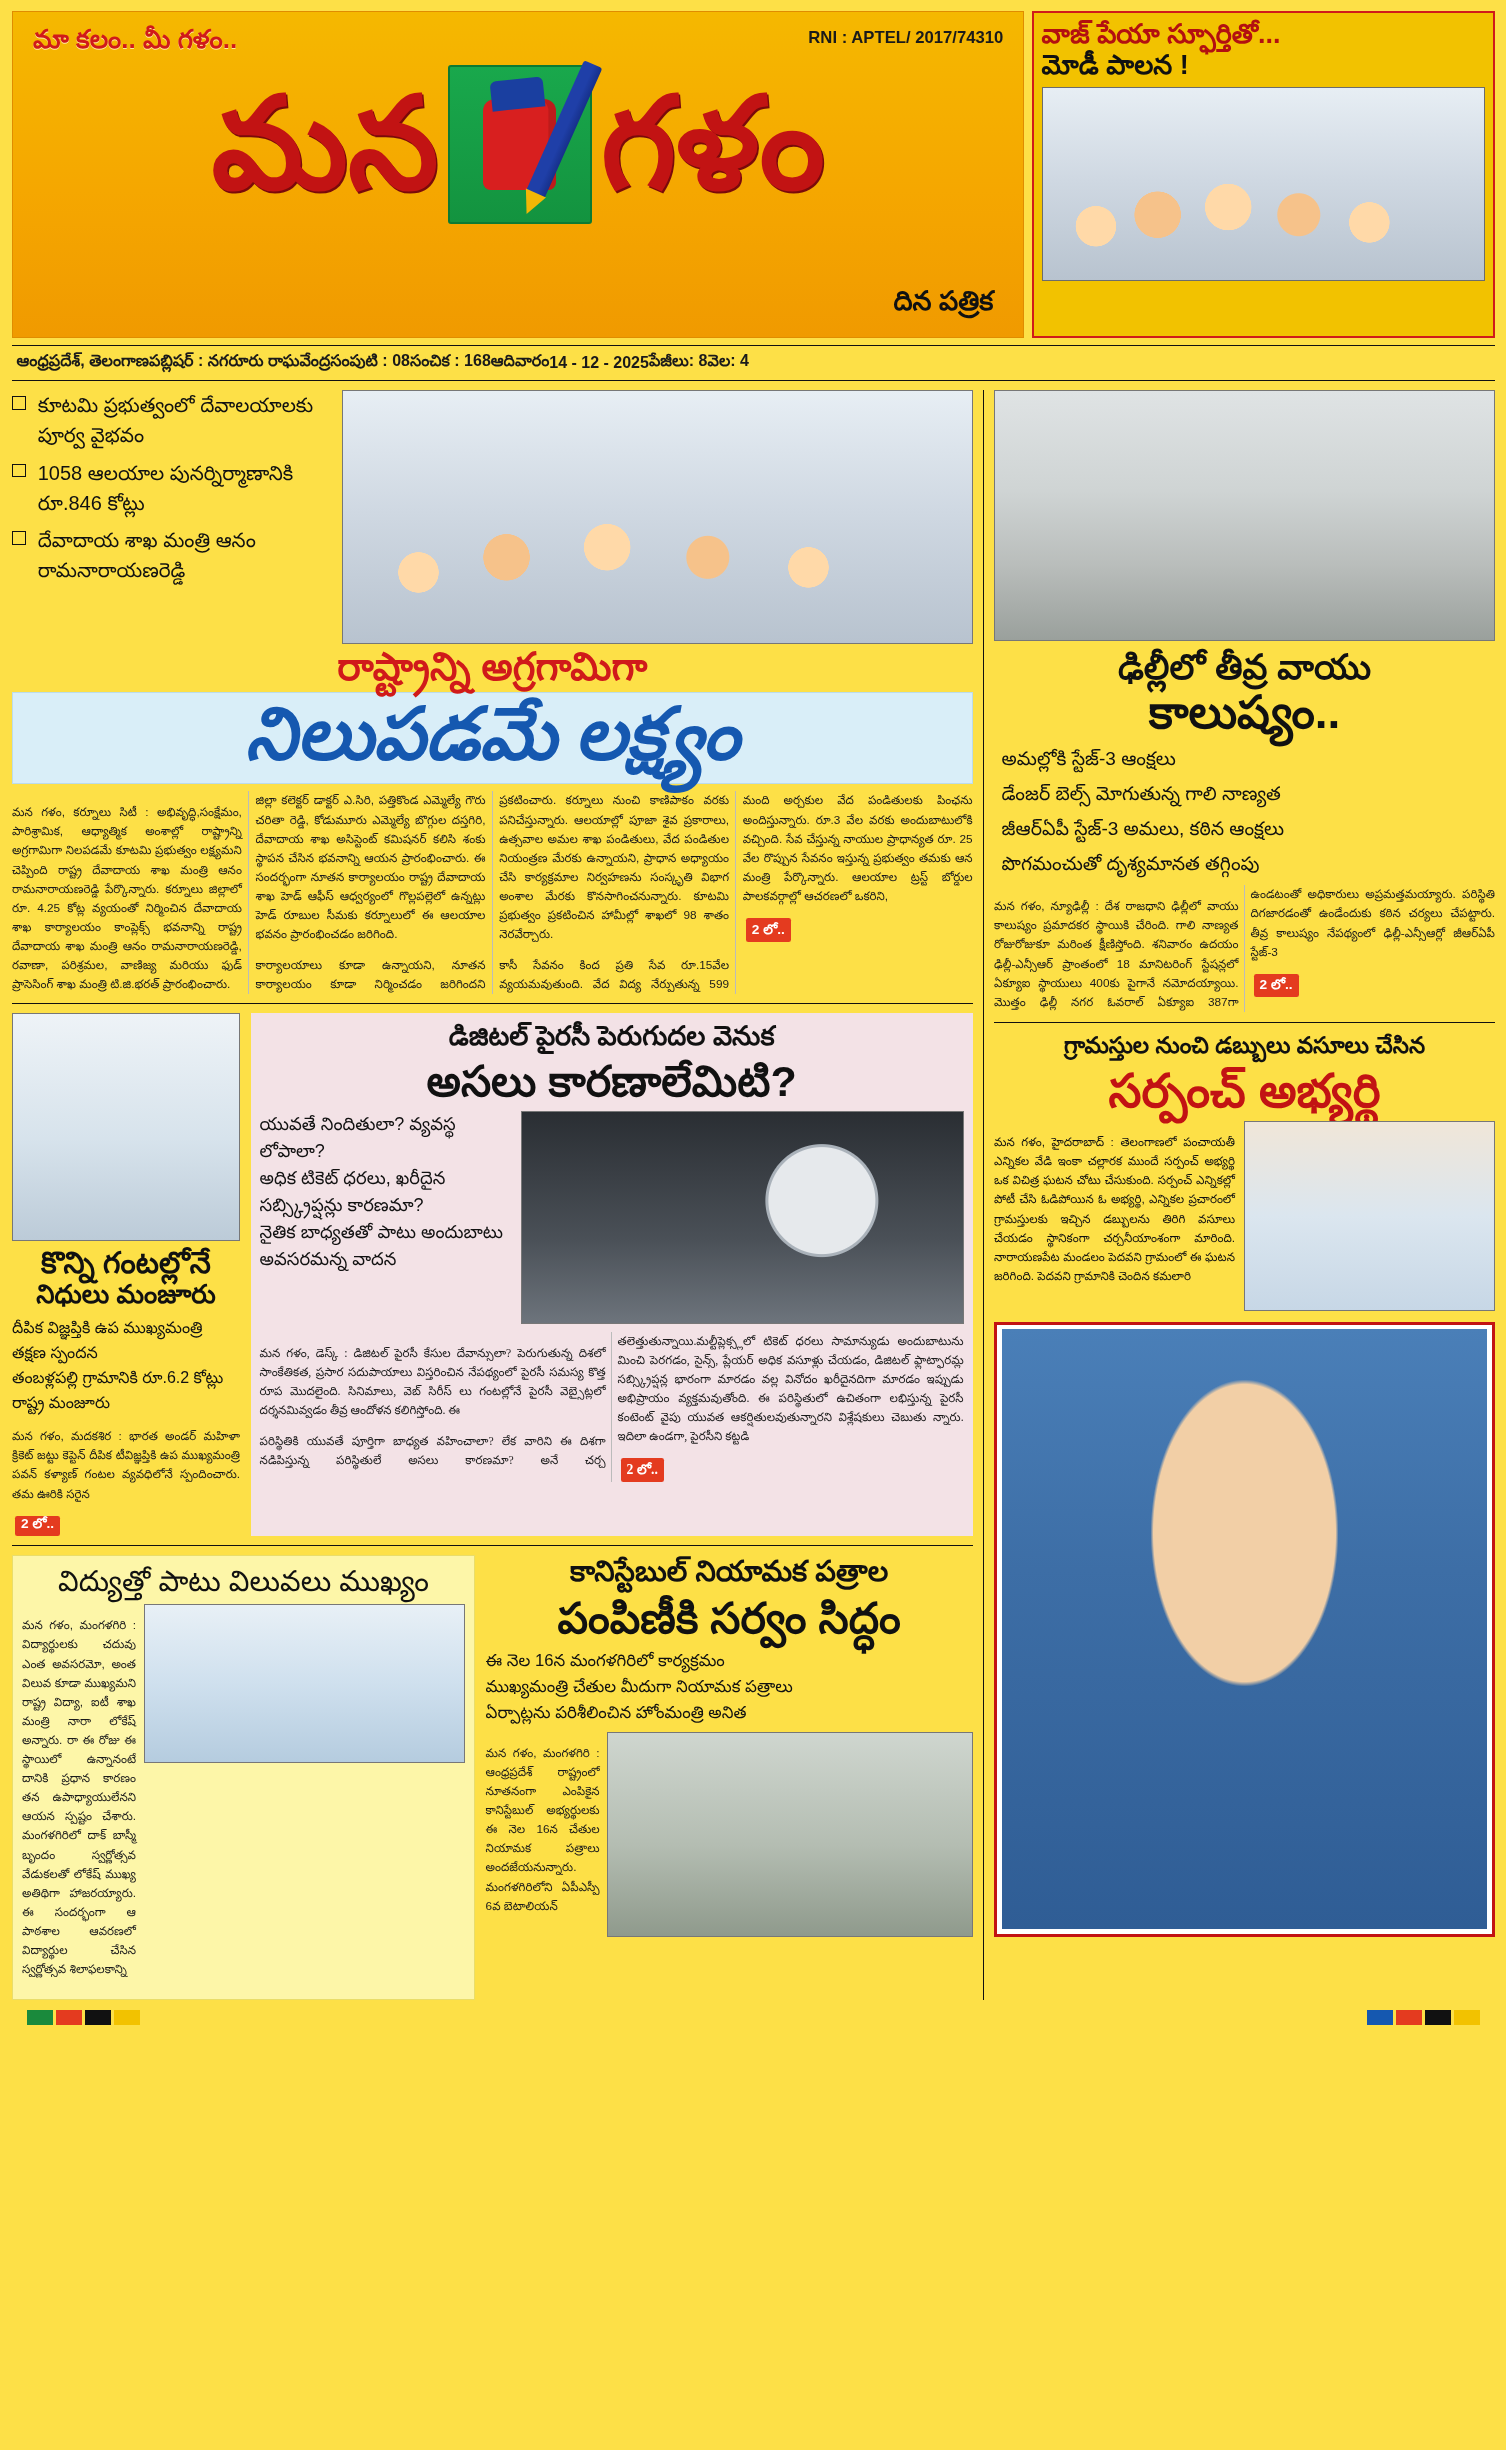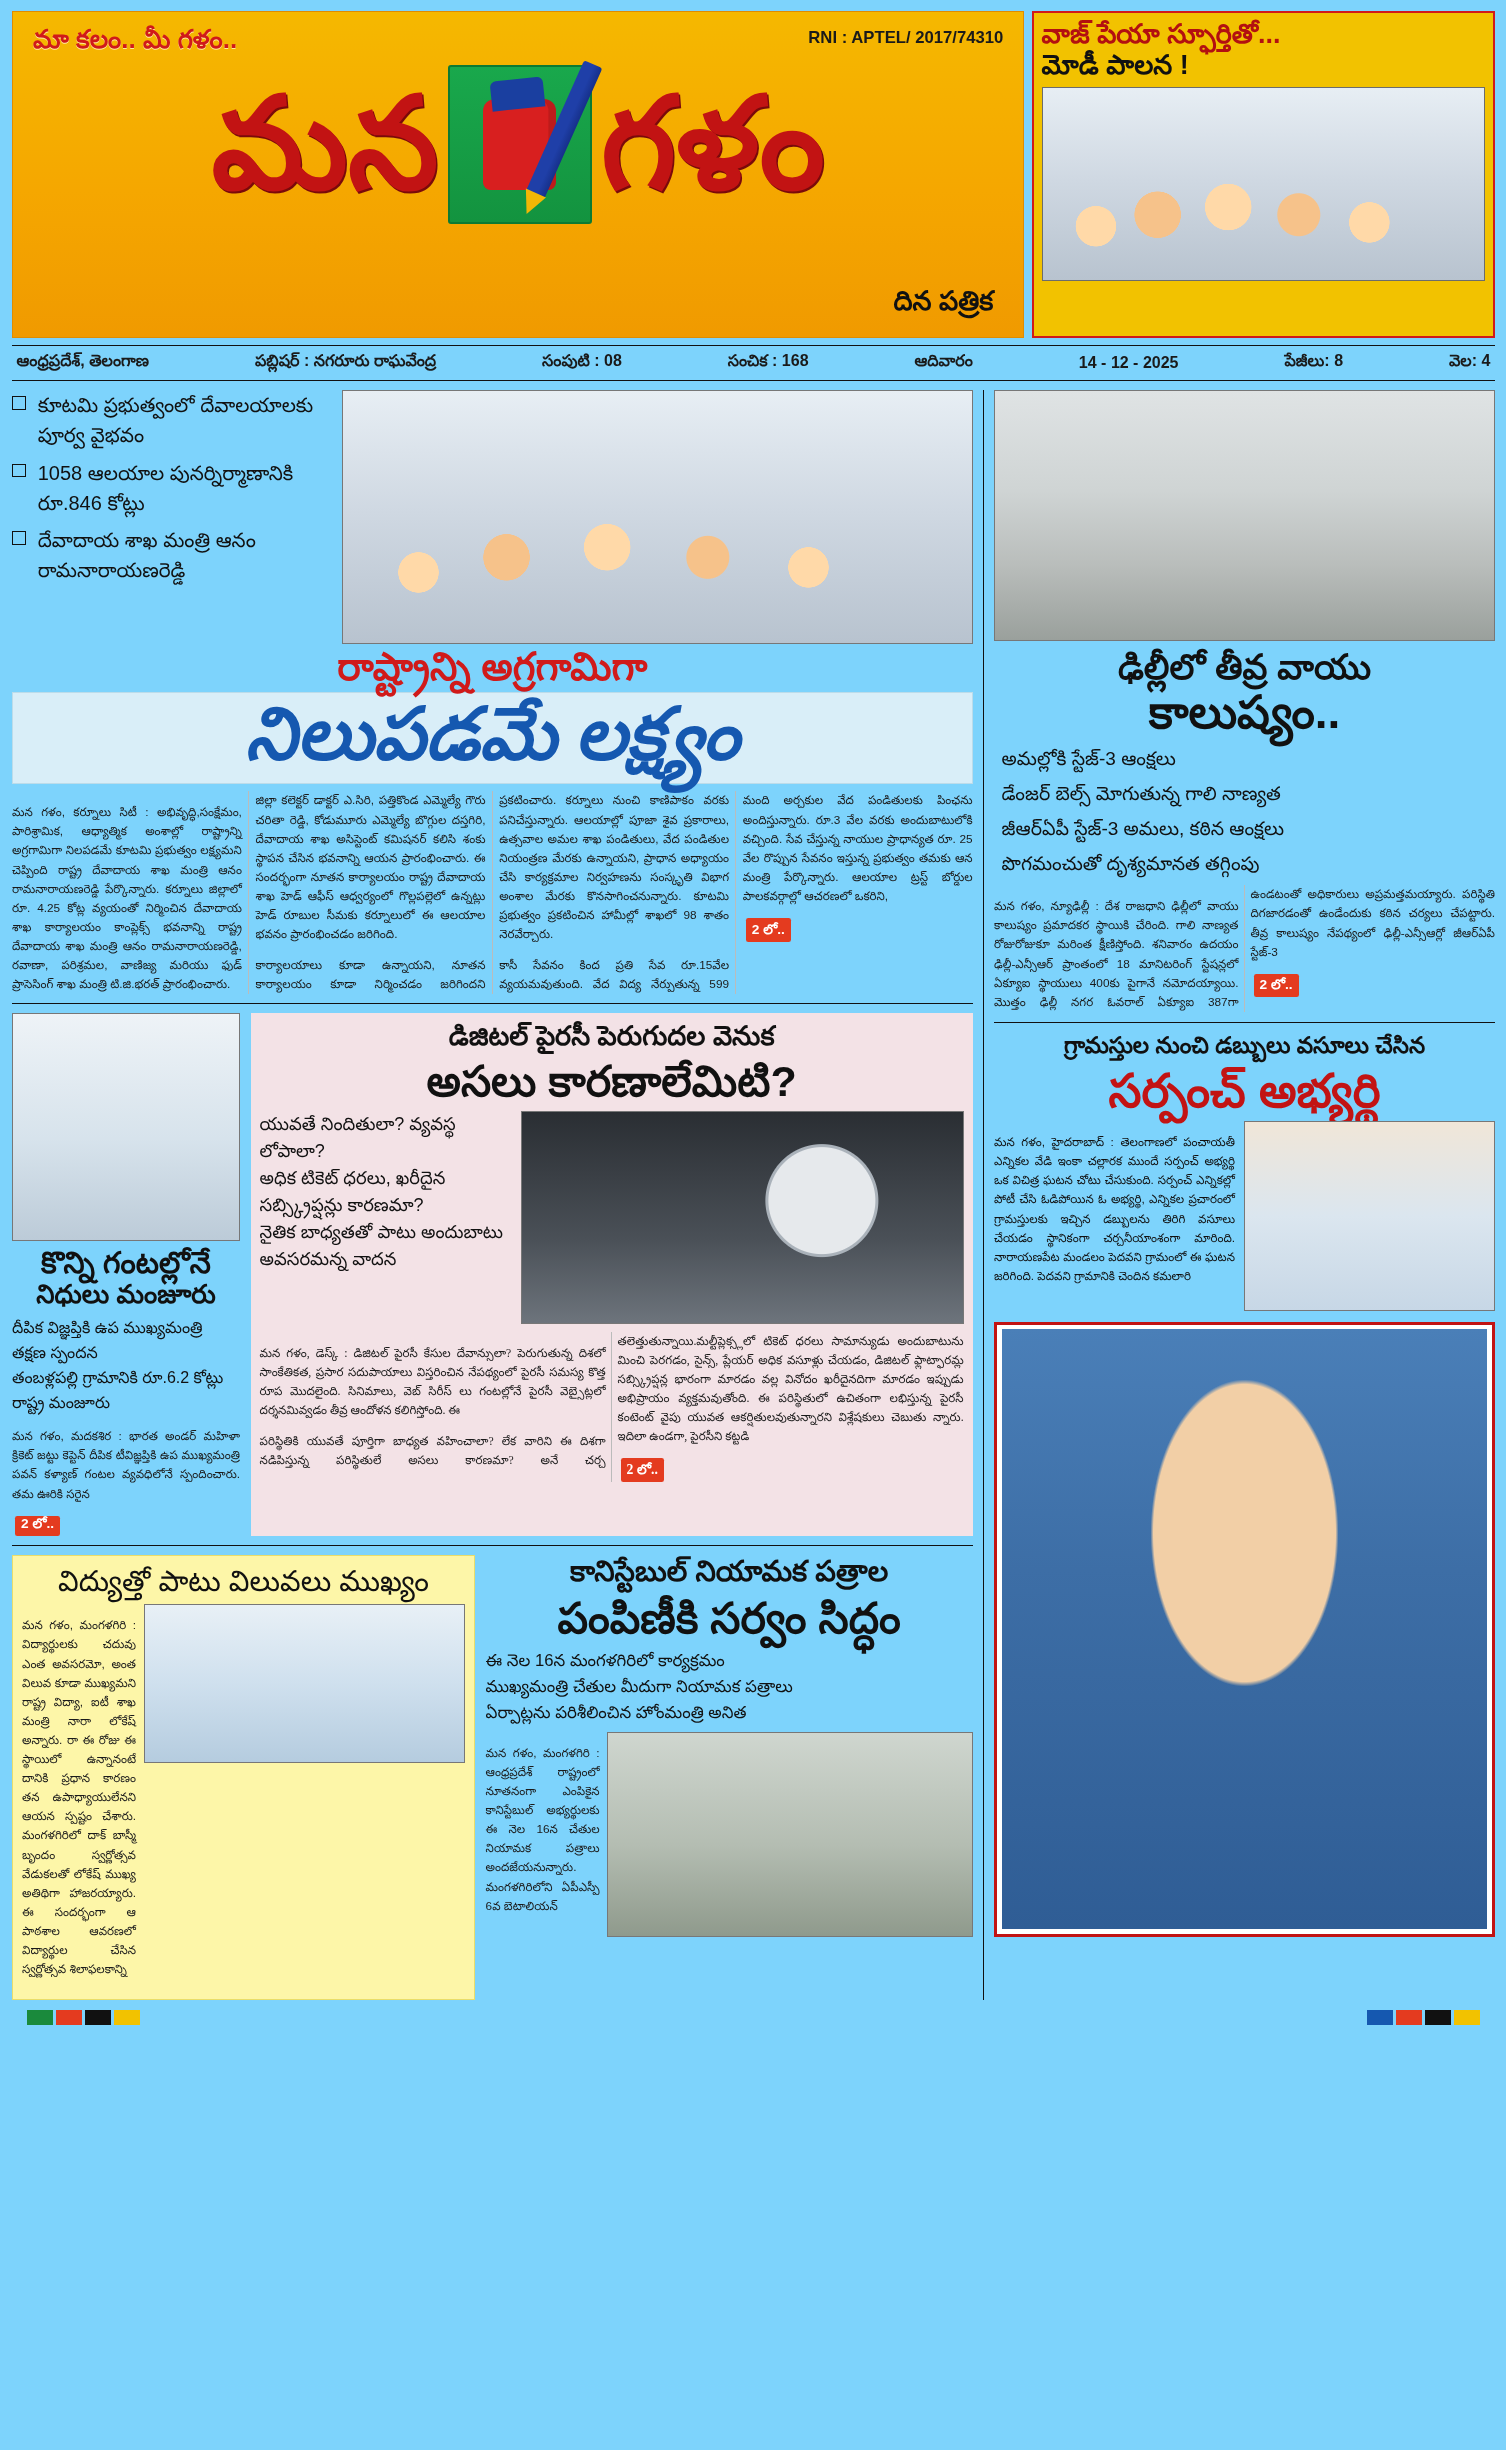--- a/index.html
+++ b/index.html
@@ -3,21 +3,21 @@
 <meta charset="utf-8">
 <style>
   * { box-sizing: border-box; }
   html, body { margin:0; padding:0; }
   body {
     width:1507px; min-height:2450px;
     background:#ffffff;
     font-family:"Liberation Sans", sans-serif;
     color:#111;
   }
-  .page { width:1507px; min-height:2450px; padding:10.6px 12px 7.6px 12px; background:#7dd3fc; }
+  .page { width:1507px; min-height:2450px; padding:10.6px 12px 7.6px 12px; background:#fde047; }
 
   
   .masthead { display:flex; gap:7.6px; align-items:stretch; }
   .mast-left {
     position:relative; flex:1 1 auto;
     background:linear-gradient(180deg,#f5b800 0%, #f5a700 55%, #f09a00 100%);
     border:1.5px solid #e08c00;
     min-height:327px; overflow:hidden;
   }
   .mast-tagline {
@@ -76,21 +76,21 @@
   .photo { background:#8a8f96; position:relative; overflow:hidden; }
   .mast-photo { height:194px; border:0.8px solid #6c6c6c; }
   .inpage-badge {
     position:absolute; right:4.6px; bottom:4.6px; background:#e43b1f; color:#fff;
     font-size:15px; font-weight:bold; padding:2.3px 6.8px; border-radius:2.3px;
   }
 
   
   .infostrip {
     margin-top:7.6px; border-top:1.5px solid #111; border-bottom:1.5px solid #111;
-    padding:6px 4.6px; display:flex; justify-content:space-between; align-items:center;
+    padding:6px 4.6px; display:flex; justify-content:flex-start; align-items:center;
     font-size:16px; font-weight:bold; color:#1a1a1a;
   }
   .infostrip span { white-space:nowrap; }
 
   
   .grid { display:flex; gap:10.6px; margin-top:9px; }
   .col-main { flex:1 1 auto; }
   .col-right { flex:0 0 501px; }
   .rule-v { width:1.5px; background:#111; }
 

